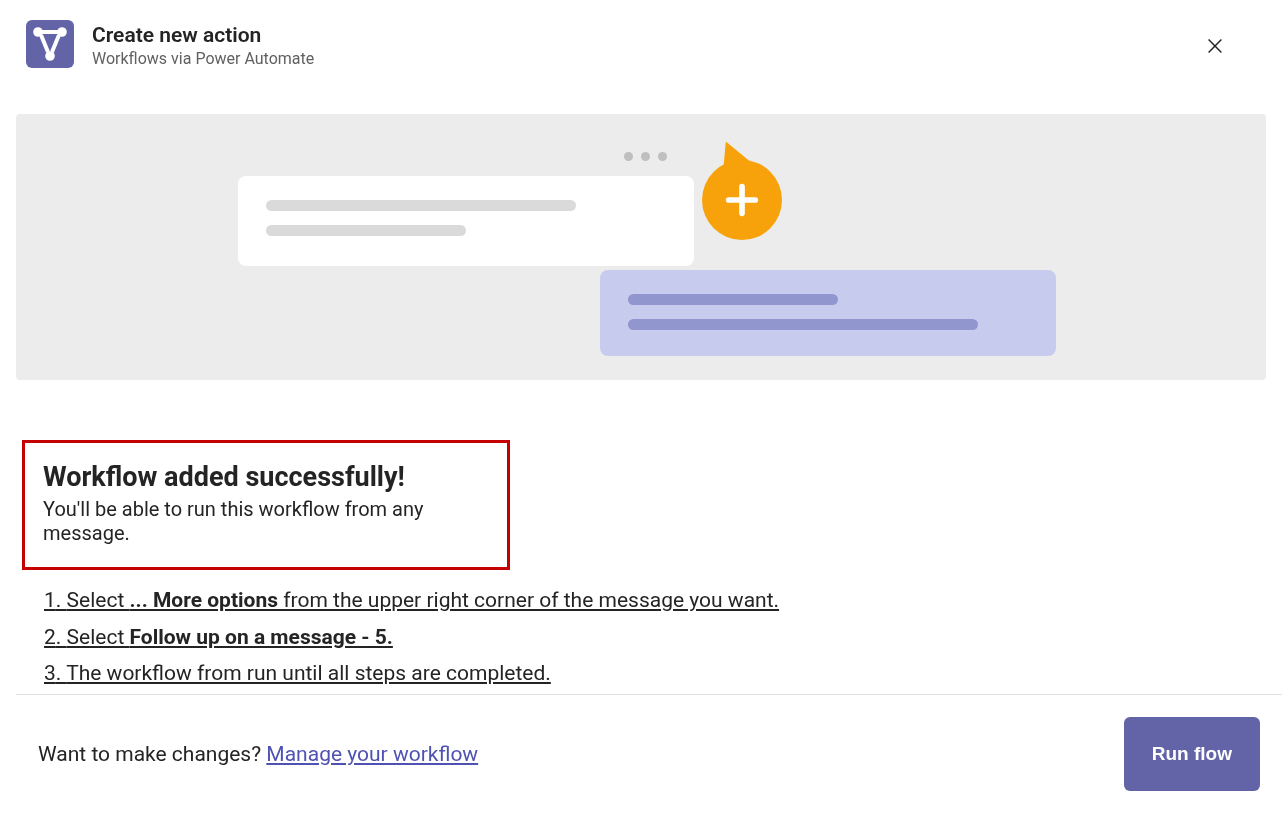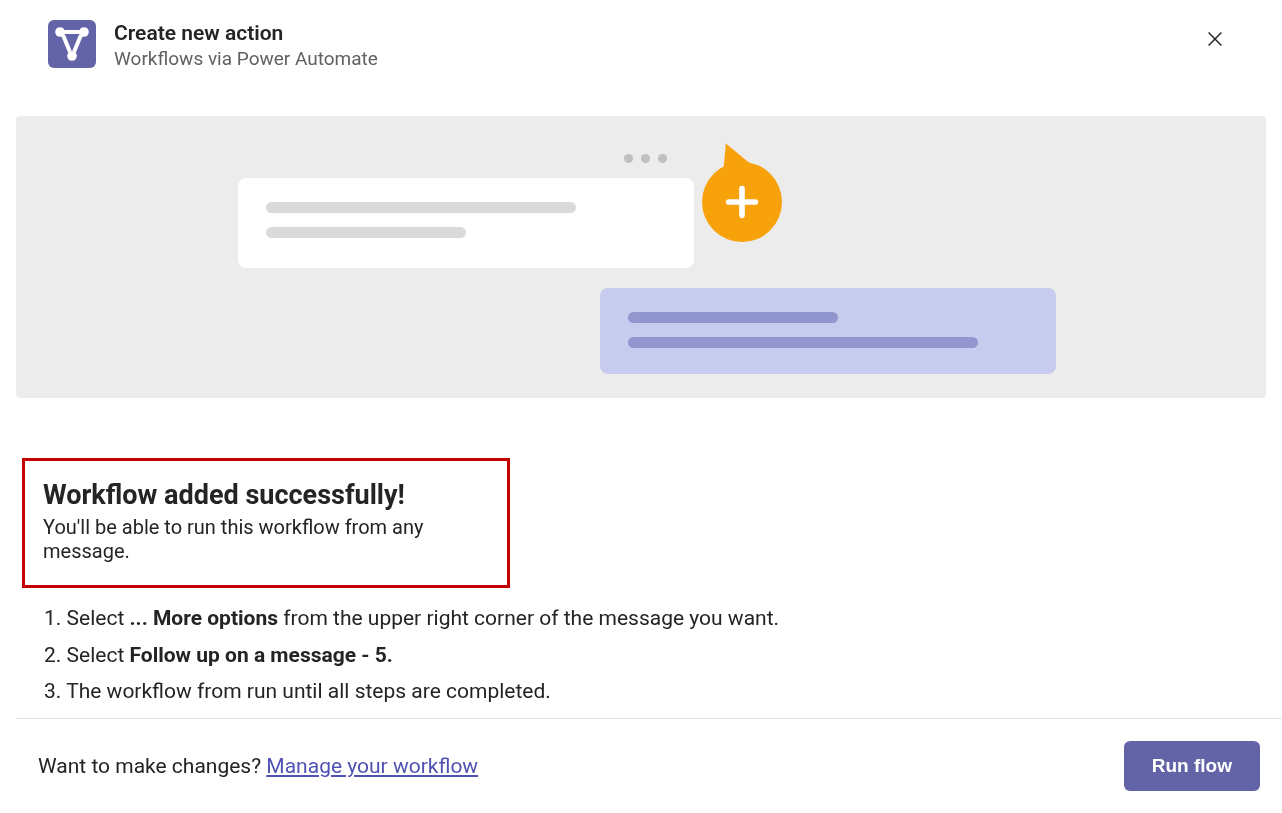--- a/index.html
+++ b/index.html
@@ -7,41 +7,41 @@
     font-family: "Segoe UI", -apple-system, BlinkMacSystemFont, Roboto, sans-serif;
     background: #fff;
     color: #242424;
     width: 1282px;
     height: 813px;
     display: flex;
     flex-direction: column;
   }
   .header {
     display: flex;
-    align-items: flex-start;
-    padding: 20px 28px 18px 48px;
+    align-items: flex-end;
+    padding: 20px 28px 18px 26px;
   }
   .app-icon {
     width: 48px; height: 48px;
     border-radius: 6px;
     background: #6264A7;
     display: flex;
     align-items: center;
     justify-content: center;
     margin-right: 18px;
     flex-shrink: 0;
   }
   .header-text { flex: 1; }
   .header-title {
     font-size: 21px;
     font-weight: 600;
     line-height: 1.3;
   }
   .header-subtitle {
-    font-size: 19px;
+    font-size: 16px;
     color: #616161;
   }
   .close-btn {
     background: none; border: none;
     cursor: pointer;
     padding: 8px;
     margin-right: 20px;
   }
   .close-btn svg { width: 22px; height: 22px; }
 
@@ -131,20 +131,21 @@
     margin-bottom: 4px;
   }
   .success-sub {
     font-size: 20px;
   }
   .steps {
     list-style: none;
     counter-reset: step;
     font-size: 21px;
     padding-left: 22px;
+    text-decoration: underline;
   }
   .steps li {
     counter-increment: step;
     margin-bottom: 4px;
     line-height: 1.55;
   }
   .steps li::before {
     content: counter(step) ". ";
   }
   .bold { font-weight: 700; }
@@ -165,21 +166,21 @@
     text-decoration: underline;
     cursor: pointer;
   }
   .run-btn {
     background: #6264A7;
     color: #fff;
     border: none;
     border-radius: 6px;
     font-size: 19px;
     font-weight: 600;
-    padding: 14px 28px;
+    padding: 26px 28px;
     cursor: pointer;
   }
 </style>
 </head>
 <body>
 
 <div class="header">
   <div class="app-icon">
     <svg viewBox="0 0 24 24" fill="none" stroke="#fff" stroke-width="2">
       <circle cx="6" cy="6" r="2.4" fill="#fff" stroke="none"></circle>

